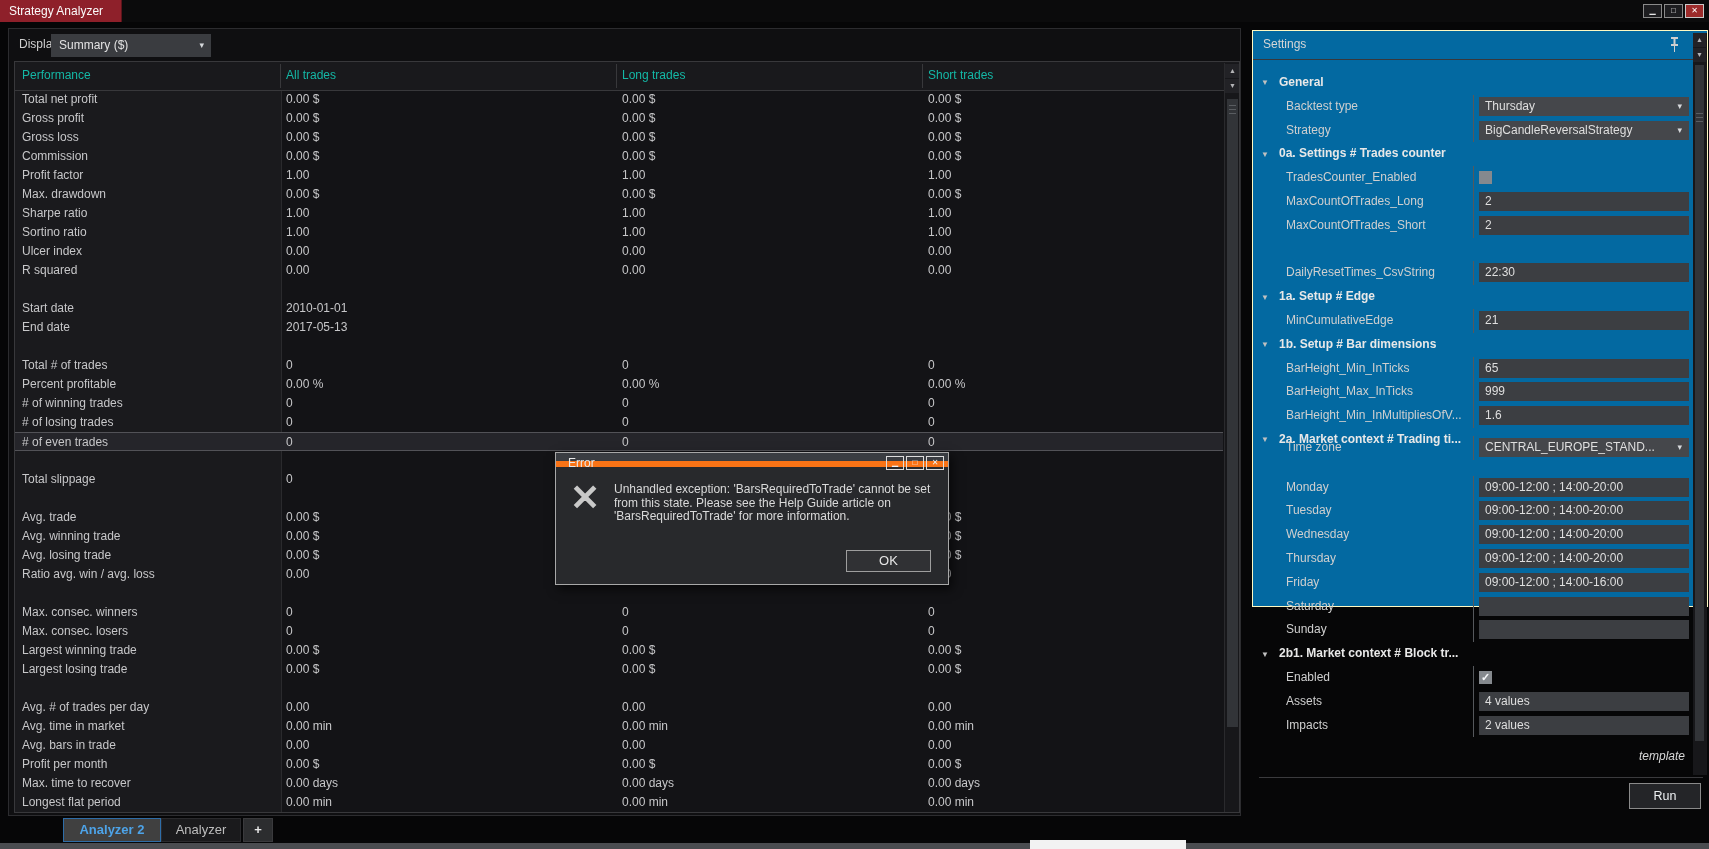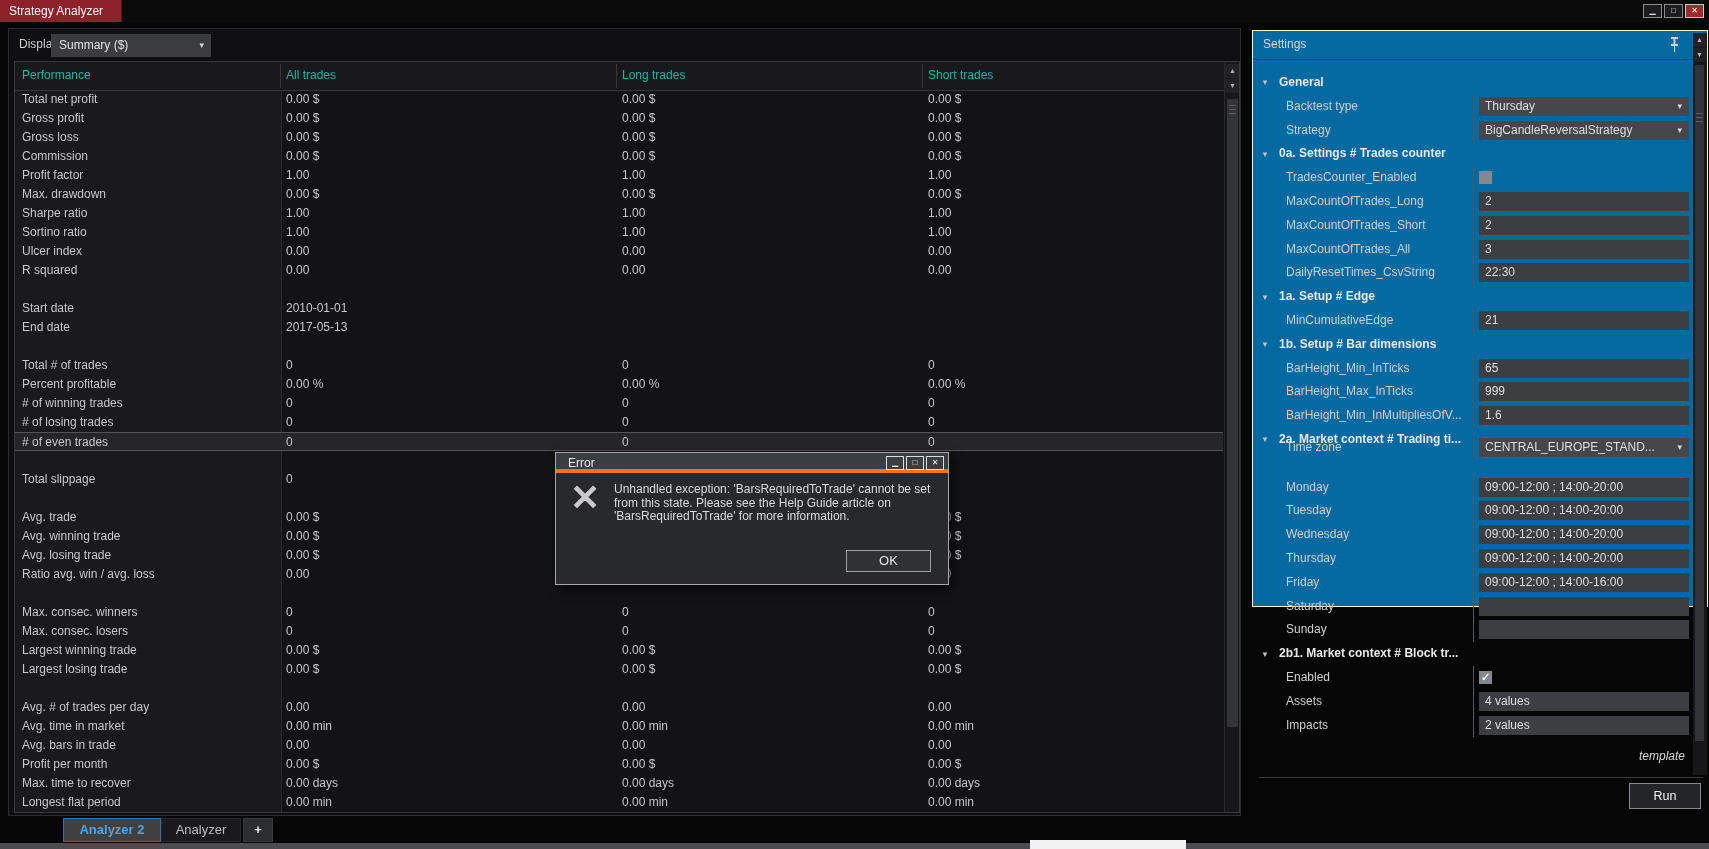--- a/index.html
+++ b/index.html
@@ -49,21 +49,21 @@
 
   
   .tab{top:818px;height:24px;box-sizing:border-box;text-align:center;line-height:22px;font-size:13px;}
   #tab-0{left:63px;width:98px;color:#4da3e8;font-weight:bold;background:#404040;border:1px solid #2e6da8;}
   #tab-1{left:161px;width:80px;color:#bdbdbd;background:#1a1a1c;border:1px solid #2a2a2d;}
   #tab-add{left:243px;width:30px;color:#e8e8e8;background:#2c2d2f;border:1px solid #3a3a3d;font-weight:bold;}
 
   
   #dialog{left:555px;top:452px;width:394px;height:133px;background:#28292c;border:1px solid #a8a8a8;
           box-sizing:border-box;z-index:30;box-shadow:3px 4px 10px rgba(0,0,0,.65);}
-  #dlg-title{left:0;top:0;width:100%;height:20px;background:#3a3d42;border-bottom:4px solid #f97316;
+  #dlg-title{left:0;top:0;width:100%;height:14px;background:#3a3d42;border-bottom:6px solid #f97316;
              box-sizing:border-box;}
   #dlg-title span.t{position:absolute;left:12px;top:0;line-height:20px;color:#e8e8e8;}
   .dlgbtn{top:3px;width:18px;height:14px;border:1px solid #dcdcdc;box-sizing:border-box;color:#f0f0f0;
           font-size:8px;text-align:center;line-height:11px;background:transparent;}
   #dlg-min{left:330px;} #dlg-max{left:350px;} #dlg-close{left:370px;}
   #dlg-x{left:14px;top:30px;font-size:36px;font-weight:bold;color:#c9c9c9;line-height:30px;}
   #dlg-msg{left:58px;top:30px;width:322px;color:#dadada;line-height:13.5px;}
   #dlg-ok{left:290px;top:97px;width:85px;height:22px;background:#303134;border:1px solid #9e9e9e;
           box-sizing:border-box;color:#e6e6e6;font-size:13px;text-align:center;line-height:20px;}
 
@@ -397,25 +397,20 @@
         <div class="srow" style="top: 159px;">
           <span class="item-lbl">MaxCountOfTrades_Long</span>
           <span class="vline"></span>
           <div class="fld"><span>2</span></div>
         </div>
         <div class="srow" style="top: 182.8px;">
           <span class="item-lbl">MaxCountOfTrades_Short</span>
           <span class="vline"></span>
           <div class="fld"><span>2</span></div>
         </div>
-        <div class="srow" style="top: 206.6px;">
-          <span class="item-lbl">MaxCountOfTrades_All</span>
-          <span class="vline"></span>
-          <div class="fld"><span>3</span></div>
-        </div>
         <div class="srow" style="top: 230.4px;">
           <span class="item-lbl">DailyResetTimes_CsvString</span>
           <span class="vline"></span>
           <div class="fld"><span>22:30</span></div>
         </div>
         <div class="srow" style="top: 254.2px;">
           <span class="tri">▼</span>
           <span class="sect-lbl">1a. Setup # Edge</span>
         </div>
         <div class="srow" style="top: 278px;">

